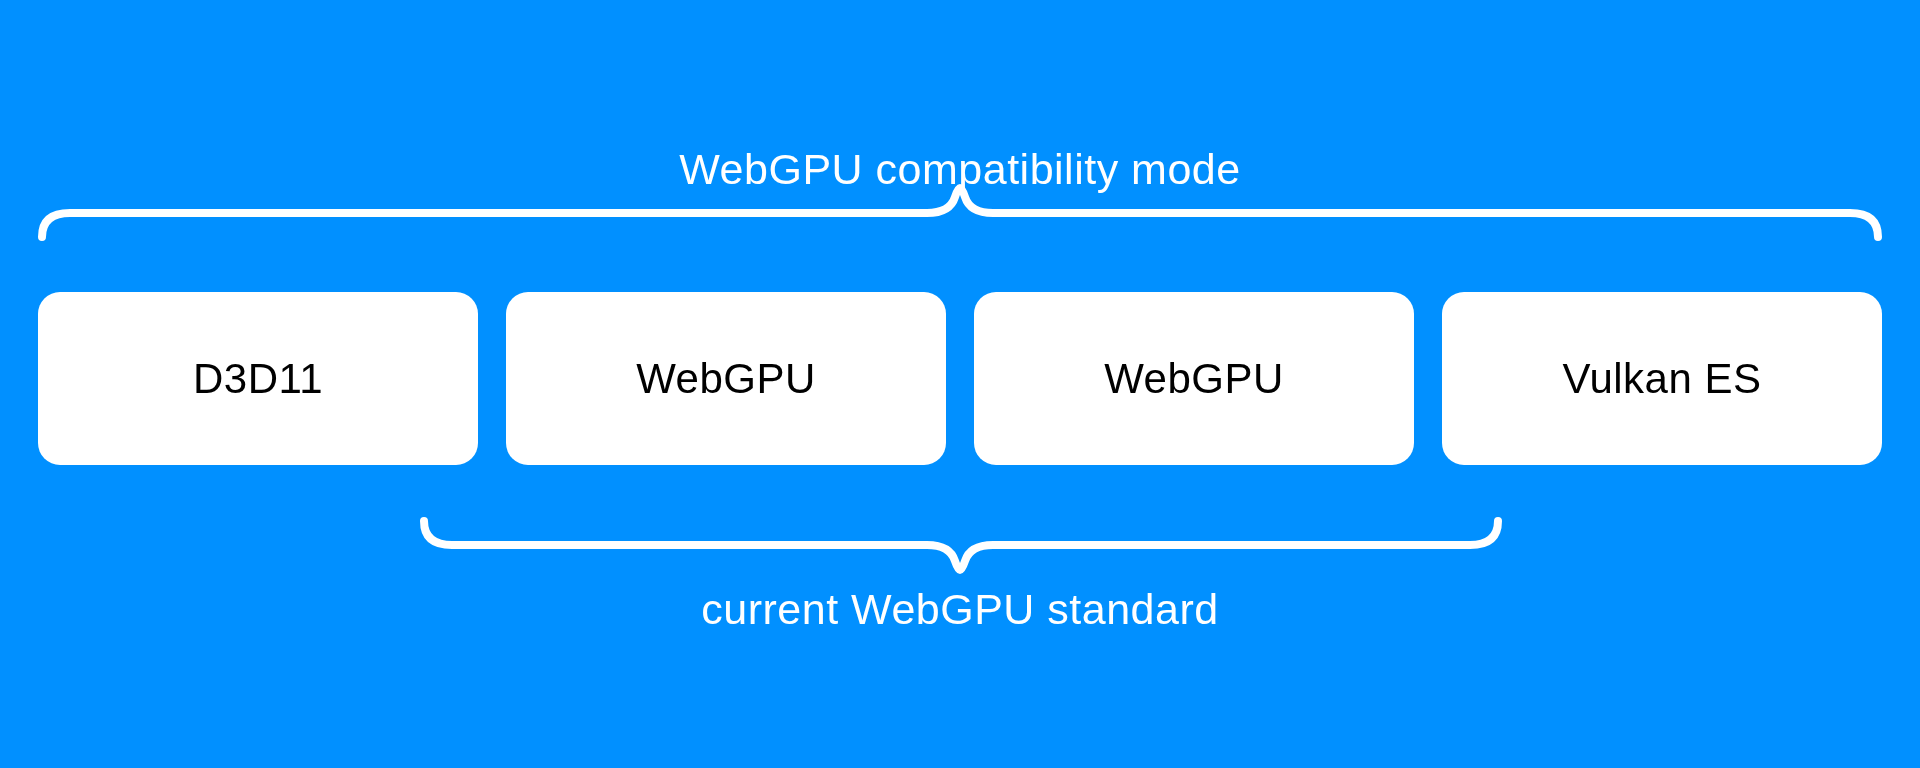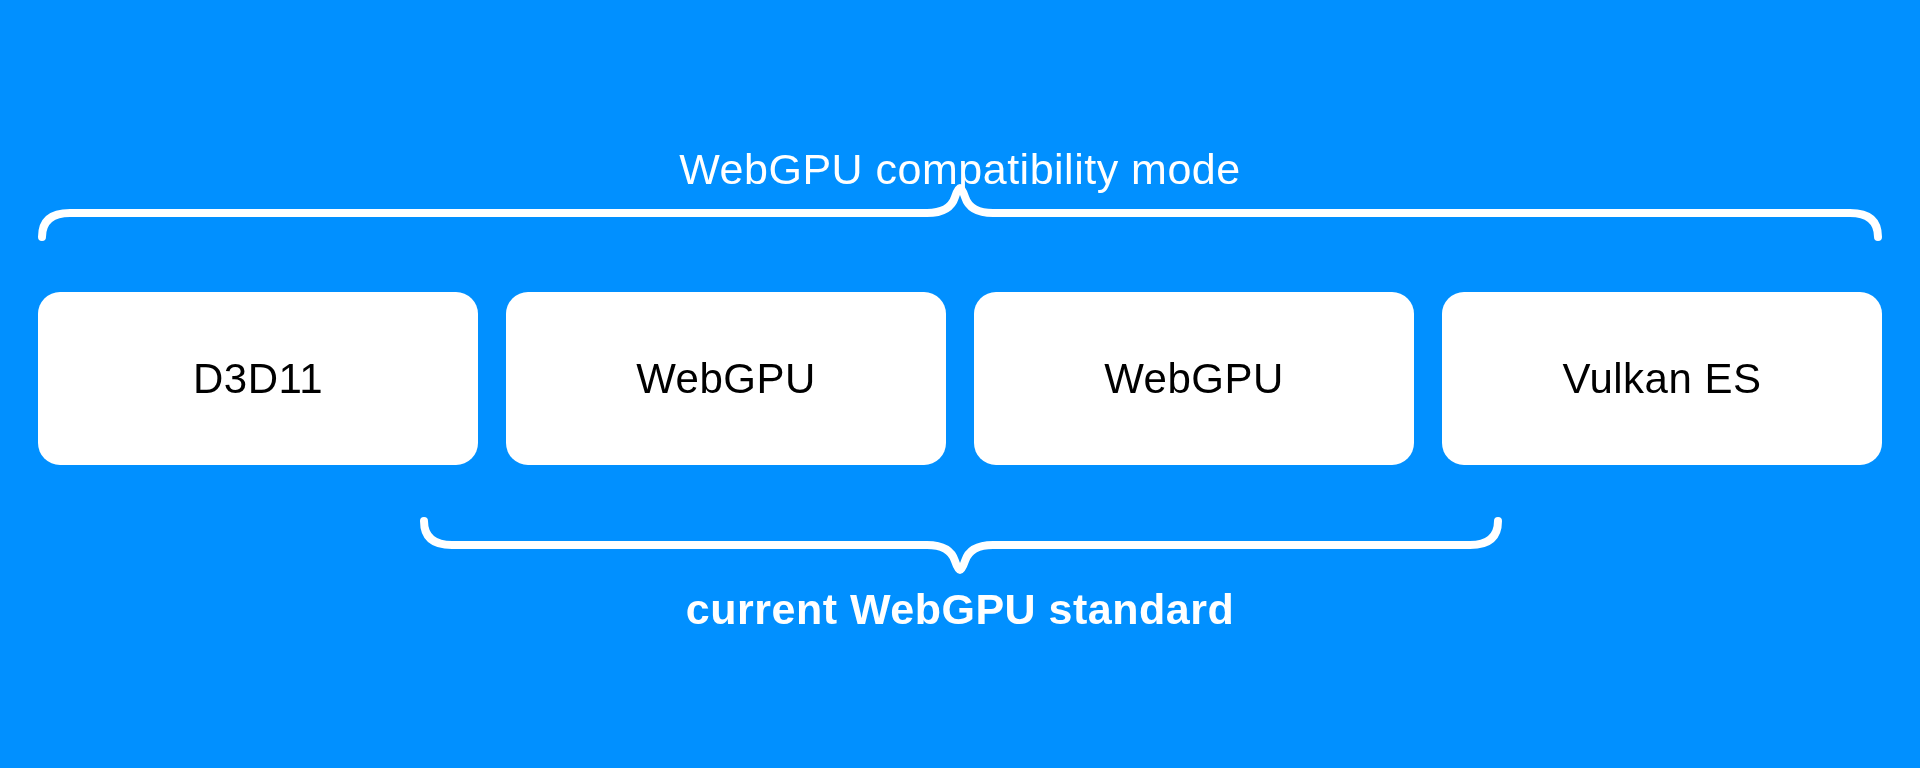--- a/index.html
+++ b/index.html
@@ -17,21 +17,21 @@
   .label {
     position: absolute;
     width: 100%;
     text-align: center;
     color: #ffffff;
     font-size: 43px;
     line-height: 1;
     letter-spacing: 0.5px;
   }
   .label.top { top: 119px; margin-top: 29px; }
-  .label.bottom { top: 588px; font-weight: bold; }
+  .label.bottom { top: 588px; }
   .brace-layer {
     position: absolute;
     left: 0; top: 0;
     width: 1920px; height: 768px;
     pointer-events: none;
   }
   .brace-layer path {
     fill: none;
     stroke: #ffffff;
     stroke-width: 8;

